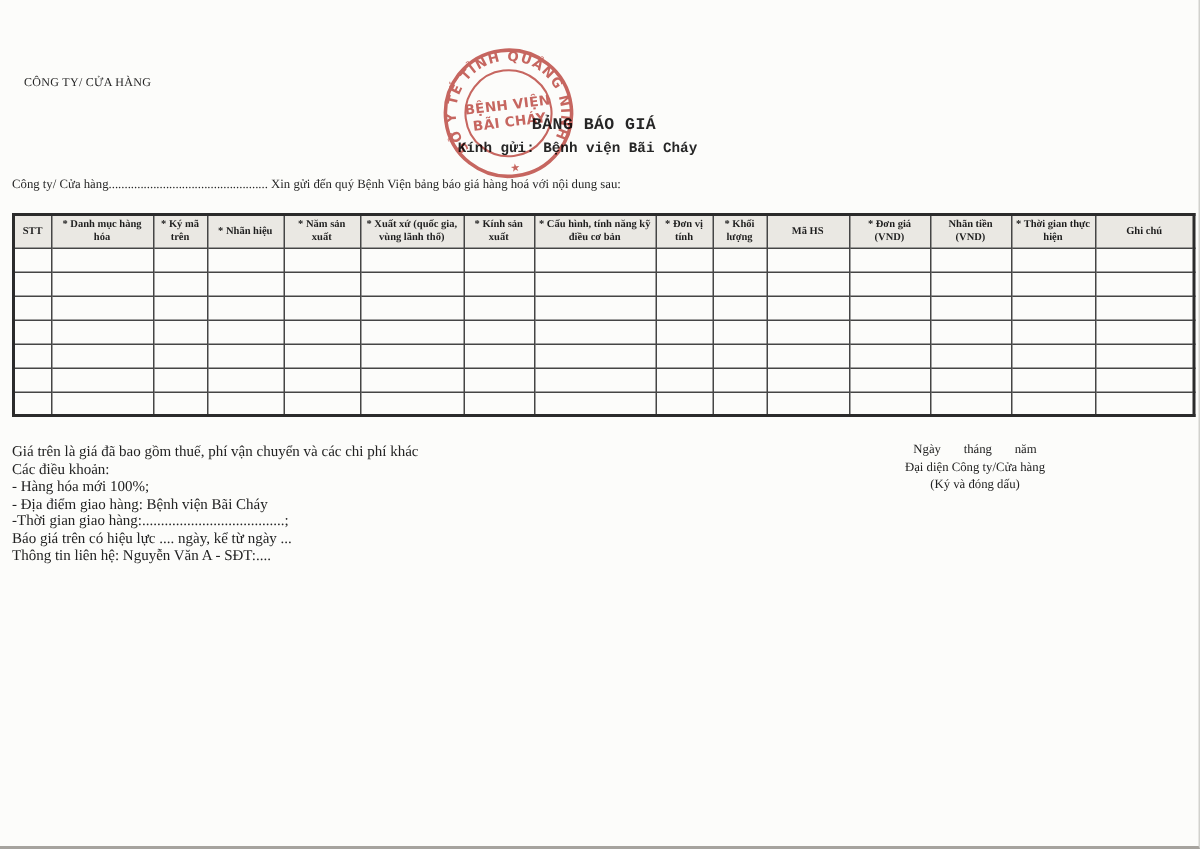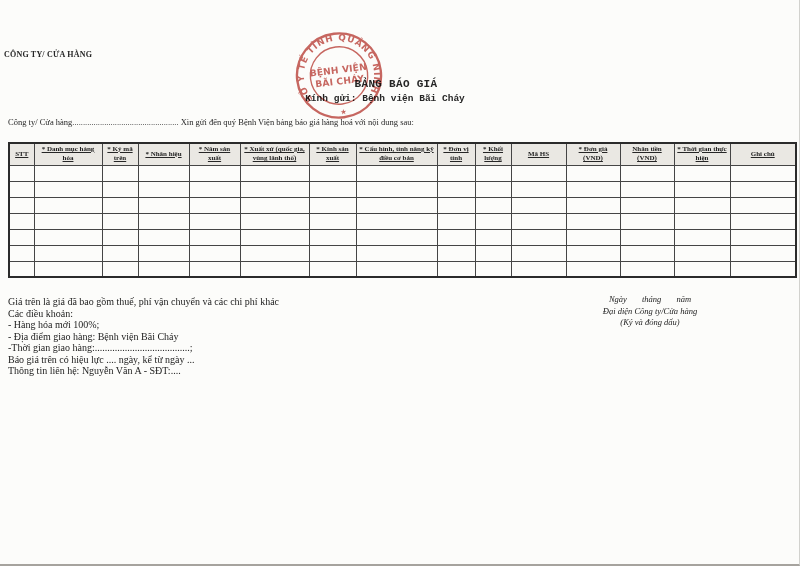--- a/index.html
+++ b/index.html
@@ -9,22 +9,22 @@
   .page {
     position: relative;
     width: 800px; height: 566px;
     background: #fcfcfa;
     border-right: 1px solid #d2d2ce;
     border-bottom: 2px solid #a6a39e;
     overflow: hidden;
   }
 
   .company-label {
-    position: absolute; left: 4px; top: 50px;
-    font-size: 8px; font-weight: bold; letter-spacing: 0.2px;
+    position: absolute; left: 16px; top: 50px;
+    font-size: 8px; font-weight: normal; letter-spacing: 0.2px;
   }
 
   .title-block {
     position: absolute; left: 0; top: 78px; width: 792px;
     text-align: center;
     font-family: Liberation Mono, monospace;
   }
   .title-main { font-size: 11px; font-weight: bold; letter-spacing: 0.3px; }
   .title-recipient { font-size: 9.5px; font-weight: bold; margin-top: 3px; margin-right: 22px; }
 
@@ -45,36 +45,36 @@
 
   .quote-table {
     position: absolute; left: 8px; top: 142px;
     border-collapse: collapse; table-layout: fixed;
     width: 788px;
     border: 2px solid #2b2b2b;
   }
   .quote-table th, .quote-table td {
     border: 1px solid #454545;
   }
-  .quote-table thead tr { height: 21px; text-decoration: underline; }
+  .quote-table thead tr { height: 21px; }
   .quote-table tbody tr { height: 16px; }
   .quote-table th {
     font-size: 7px; font-weight: bold; line-height: 1.35;
     padding: 1px 2px; text-align: center; vertical-align: middle;
     background: #eae8e3; color: #1e1e1e;
   }
 
   .footer-notes {
     position: absolute; left: 8px; top: 296px;
     font-size: 10px; line-height: 11.5px; color: #222;
   }
 
   .signature-block {
     position: absolute; left: 530px; top: 294px; width: 240px;
-    text-align: center; font-size: 8.5px; line-height: 11.5px; color: #222; font-style: italic;
+    text-align: center; font-size: 8.5px; line-height: 11.5px; color: #222;
   }
   .signature-date { word-spacing: 13px; }
 </style>
 </head>
 <body>
 
 <div class="page">
 
   <div class="company-label">CÔNG TY/ CỬA HÀNG</div>
 

